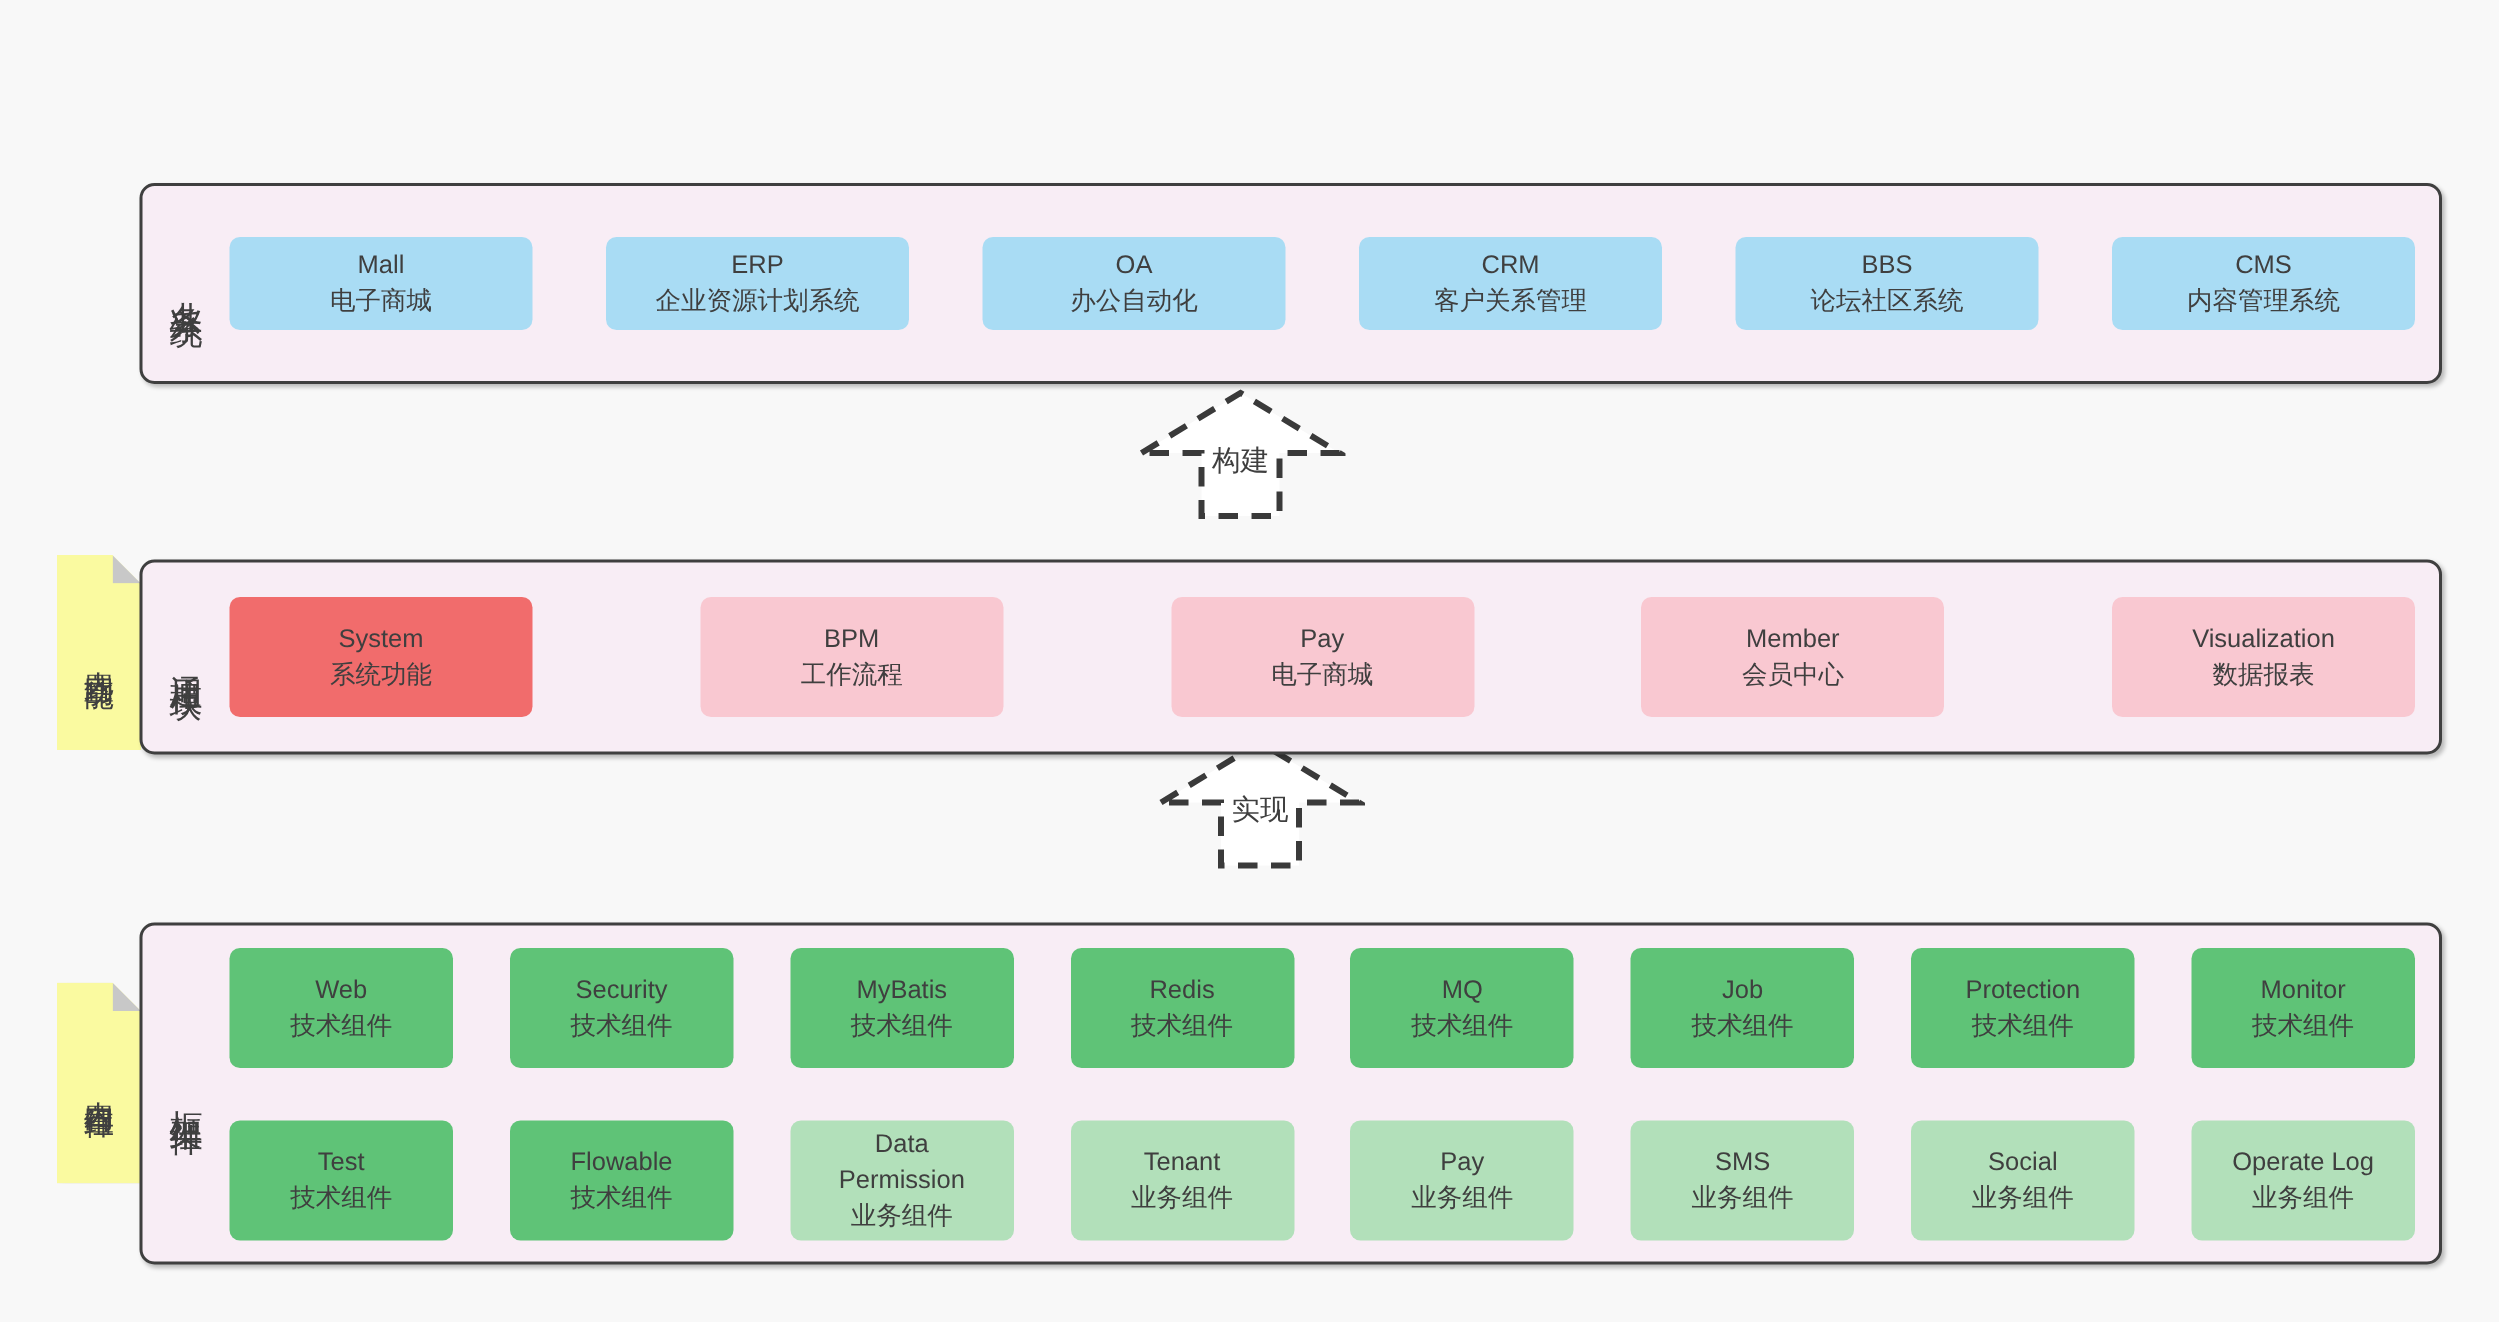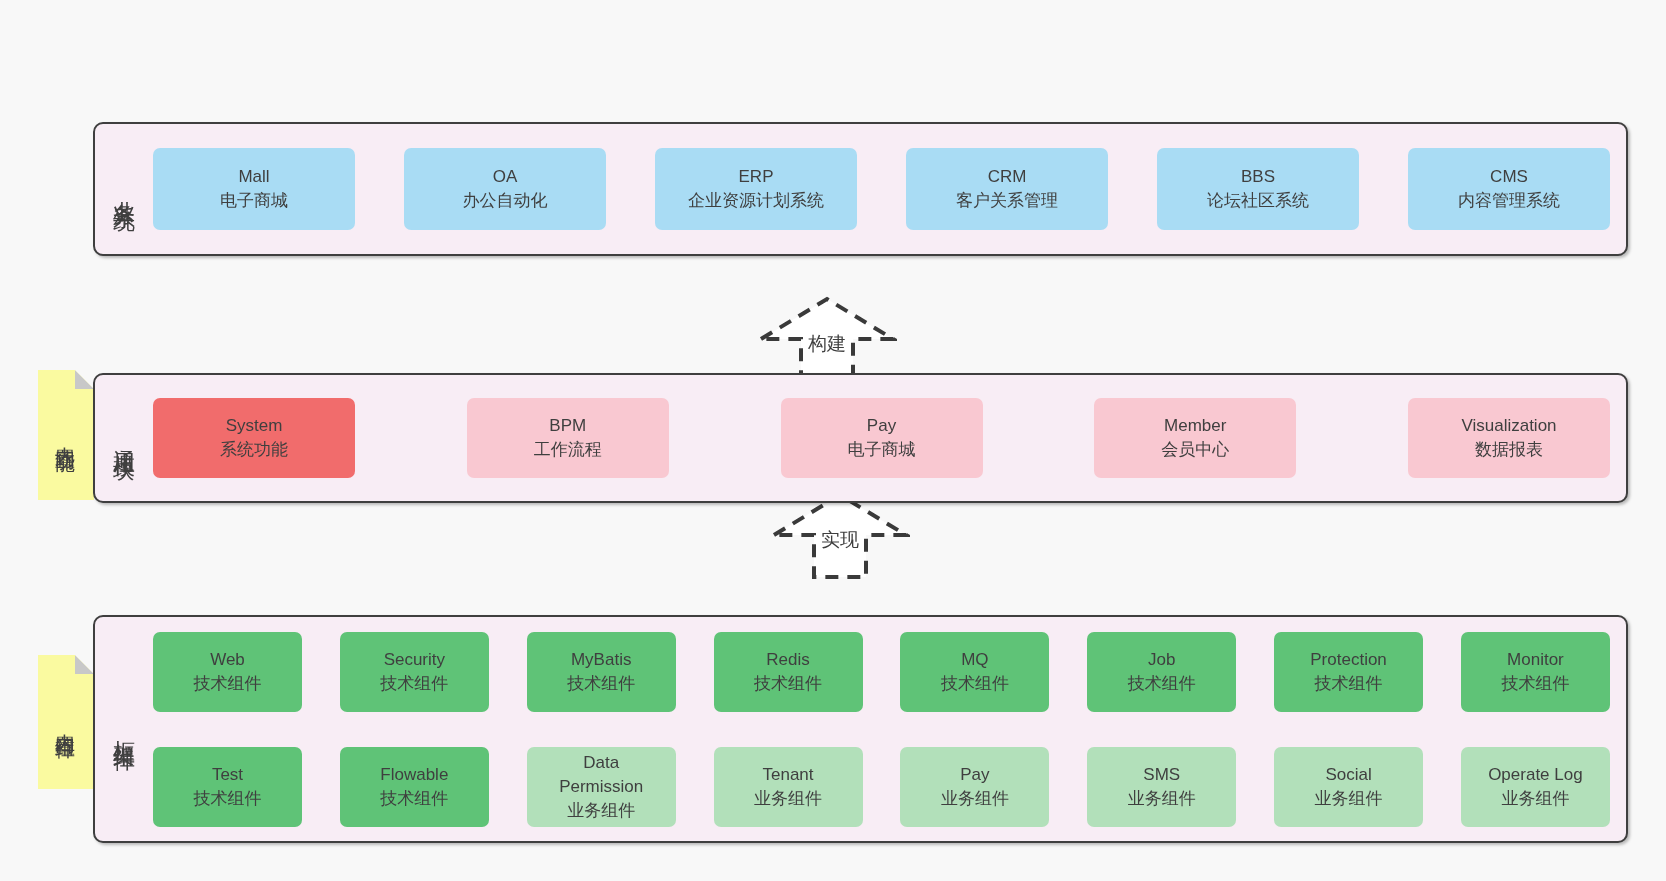--- a/index.html
+++ b/index.html
@@ -62,21 +62,21 @@
     border-radius: 7px;
     display: flex;
     flex-direction: column;
     align-items: center;
     justify-content: center;
     text-align: center;
     padding: 4px 14px;
     font-size: 17px;
     line-height: 24px;
   }
-  .row6 .box { width: 202px; height: 82px; }
+  .row6 .box { width: 202px; height: 62px; }
   .band2 .row6 .box { height: 80px; }
   .row8 .box { width: 149px; height: 80px; }
   .blue        { background: var(--box-blue, #a9dcf4); }
   .red         { background: var(--box-red, #f16c6c); }
   .pink        { background: var(--box-pink, #f9c8d1); }
   .green       { background: var(--box-green, #5fc377); }
   .green-light { background: var(--box-green-light, #b2e0ba); }
 
   
   .note {
@@ -129,44 +129,44 @@
     <div class="band-label-col">
       <div class="vlabel">业务系统</div>
     </div>
     <div class="band-body">
       <div class="box-row row6">
           <div class="box blue">
             <div class="box-en">Mall</div>
             <div class="box-zh">电子商城</div>
           </div>
           <div class="box blue">
+            <div class="box-en">ERP</div>
+            <div class="box-zh">企业资源计划系统</div>
+          </div>
+          <div class="box blue">
             <div class="box-en">OA</div>
             <div class="box-zh">办公自动化</div>
           </div>
           <div class="box blue">
-            <div class="box-en">ERP</div>
-            <div class="box-zh">企业资源计划系统</div>
-          </div>
-          <div class="box blue">
             <div class="box-en">CRM</div>
             <div class="box-zh">客户关系管理</div>
           </div>
           <div class="box blue">
             <div class="box-en">BBS</div>
             <div class="box-zh">论坛社区系统</div>
           </div>
           <div class="box blue">
             <div class="box-en">CMS</div>
             <div class="box-zh">内容管理系统</div>
           </div>
         </div>
     </div>
   </div>
 
-  <div class="arrow" style="left:757px;top:256px;margin-top:37px;">
+  <div class="arrow" style="left:757px;top:256px;">
     <svg width="140" height="92" viewBox="0 0 140 92">
       <path d="M4 46 L70 6 L136 46 L96 46 L96 88 L44 88 L44 46 Z" fill="#ffffff" stroke="#3a3a3a" stroke-width="4" stroke-dasharray="13 9" stroke-linejoin="miter"></path>
     </svg>
     <div class="arrow-label">构建</div>
   </div>
 
   <div class="note" style="top:370px;height:130px;">
     <div class="vlabel">内置功能</div>
   </div>
 

